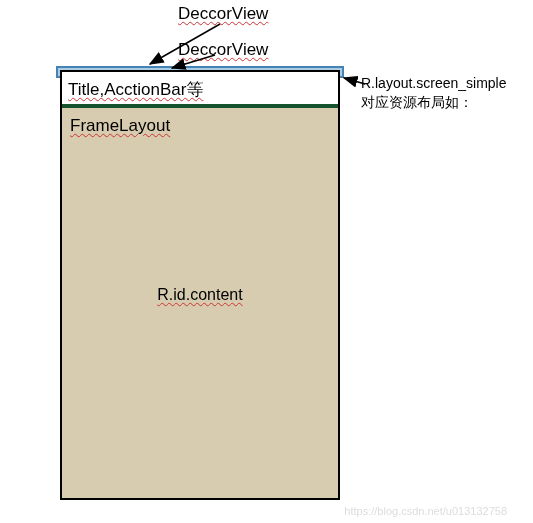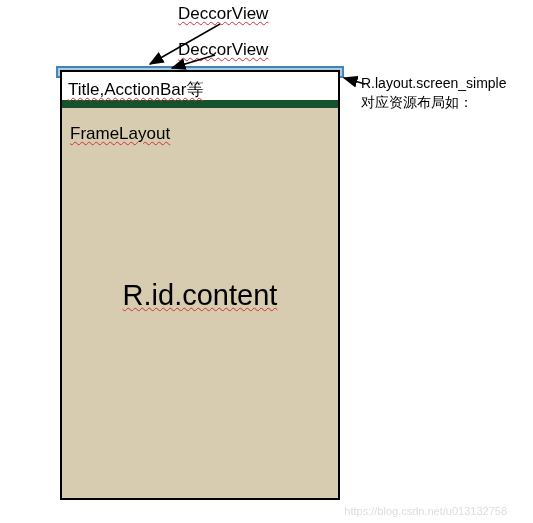--- a/index.html
+++ b/index.html
@@ -26,44 +26,44 @@
       top: 66px;
       width: 288px;
       height: 12px;
       background: #a9cce3;
       border: 2px solid #4682b4;
     }
     .title-section {
       width: 100%;
       height: 36px;
       background: #ffffff;
-      border-bottom: 8px solid #14532d;
+      border-bottom: 4px solid #14532d;
       padding: 6px 6px;
       font-size: 17px;
       color: #000000;
     }
     .frame-section {
       width: 100%;
       height: calc(100% - 36px);
       background: #d8ccb0;
       position: relative;
     }
     .frame-label {
       position: absolute;
-      top: 16px;
+      top: 8px;
       left: 8px;
       font-size: 17px;
       color: #000000;
     }
     .content-label {
       position: absolute;
       top: 48%;
       left: 50%;
       transform: translate(-50%, -50%);
-      font-size: 29px;
+      font-size: 16px;
       color: #000000;
     }
     .top-label {
       position: absolute;
       font-size: 17px;
       color: #000000;
     }
     .phonewindow-label { left: 178px; top: 4px; }
     .deccorview-label { left: 178px; top: 40px; }
     .annotation-label {

